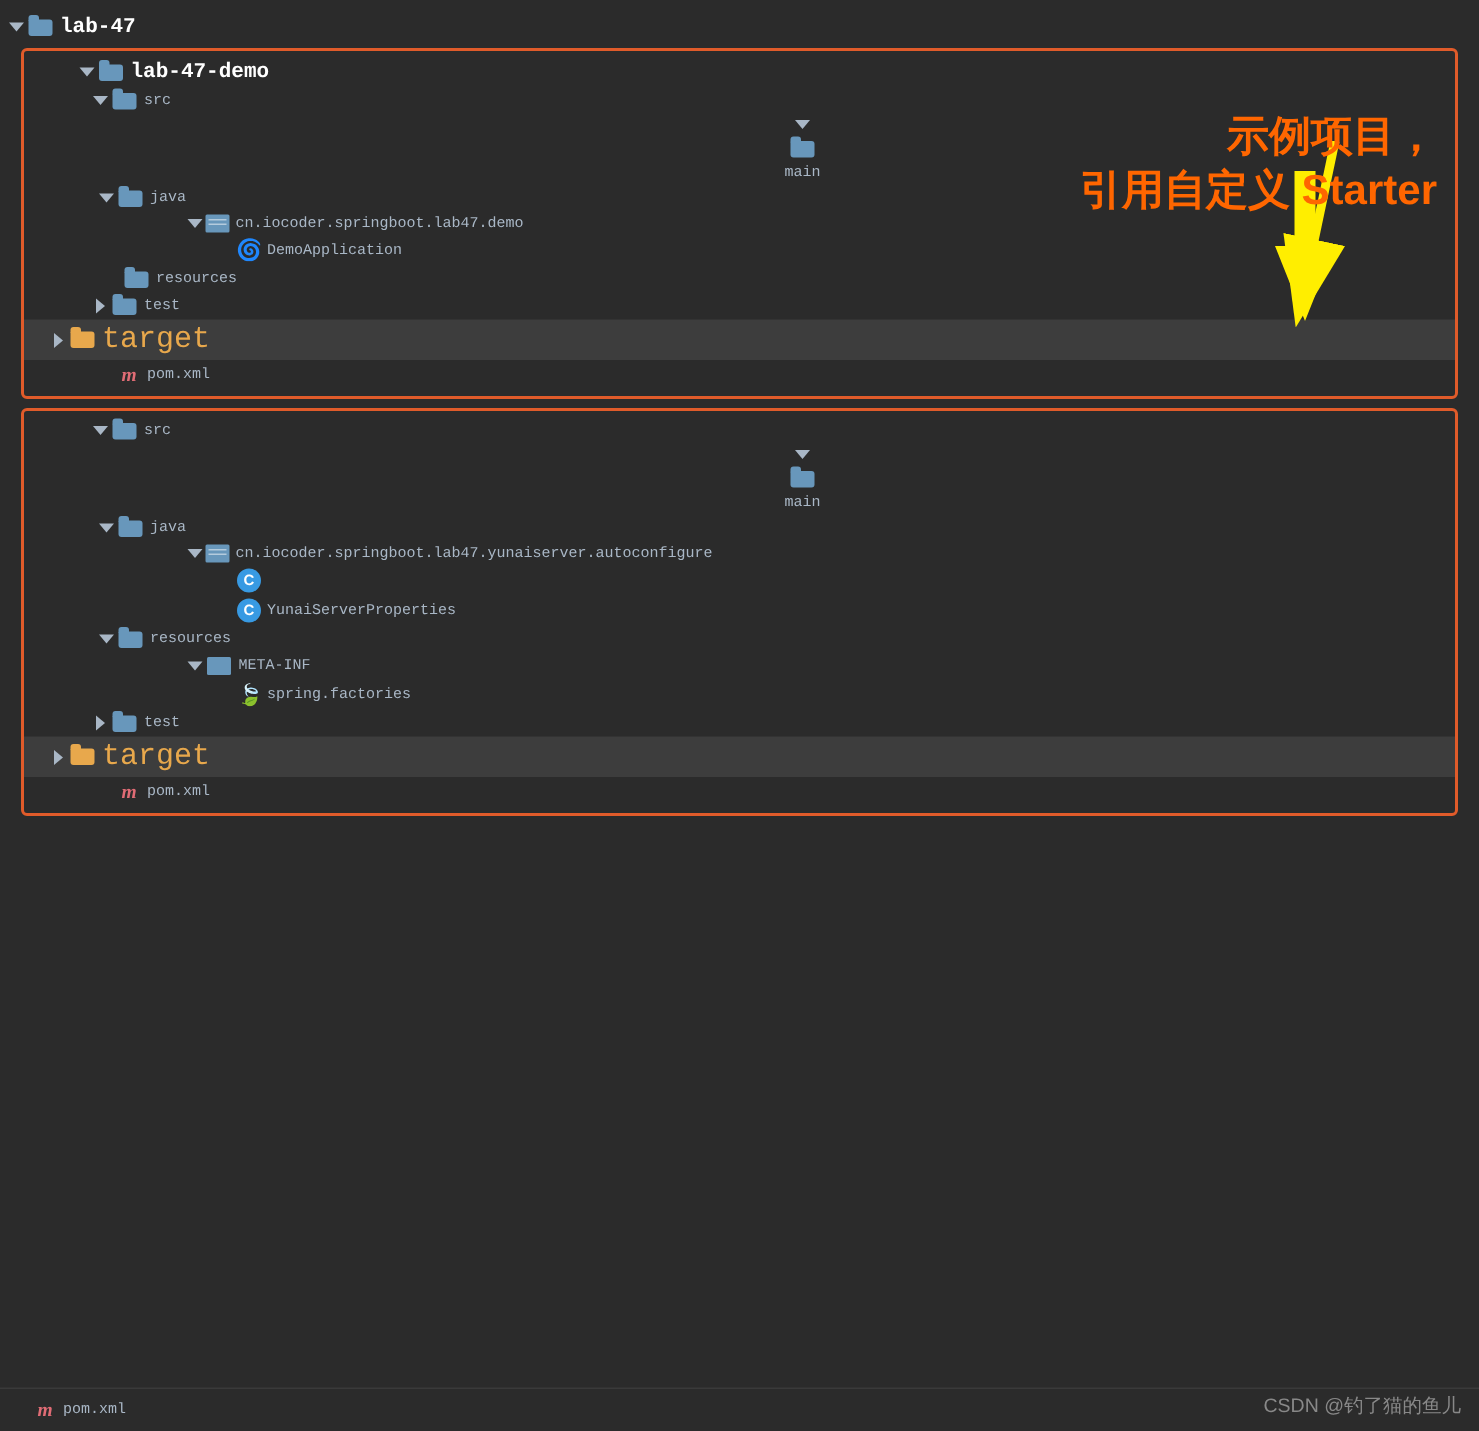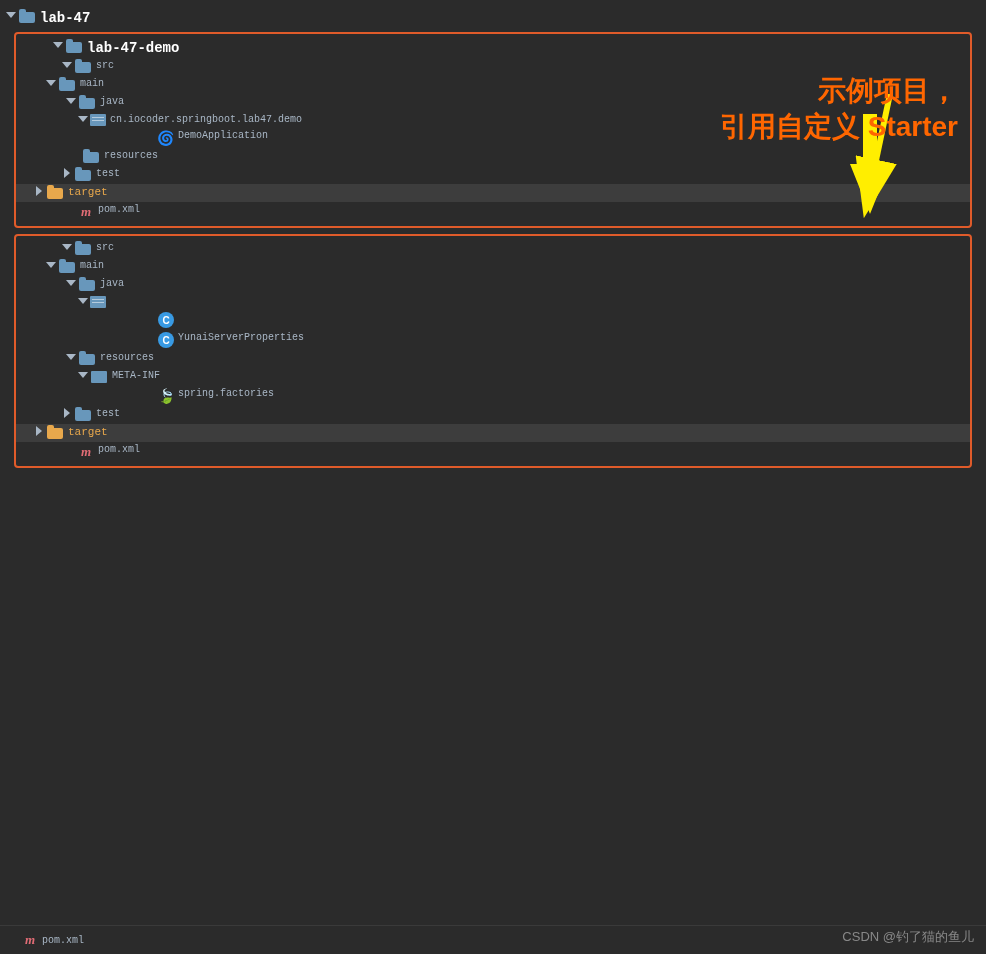--- a/index.html
+++ b/index.html
@@ -9,37 +9,38 @@
       background-color: #2b2b2b;
       font-family: 'Courier New', monospace;
       font-size: 14px;
       color: #a9b7c6;
       overflow: hidden;
       position: relative;
     }
 
     .tree-item {
       display: flex;
+      align-items: center;
       padding: 2px 8px;
       gap: 4px;
       cursor: pointer;
       white-space: nowrap;
     }
 
     .highlighted-row {
       background: #3d3d3d;
     }
 
     
     .indent-0 { padding-left: 8px; }
     .indent-1 { padding-left: 28px; margin-left: 11px; }
     .indent-2 { padding-left: 48px; }
-    .indent-3 { padding-left: 32px; }
+    .indent-3 { padding-left: 92px; flex-direction: column; }
     .indent-4 { padding-left: 52px; }
-    .indent-5 { padding-left: 64px; }
+    .indent-5 { padding-left: 111px; }
     .indent-6 { padding-left: 128px; }
 
     .triangle-open {
       display: inline-block;
       width: 0; height: 0;
       border-left: 6px solid #a9b7c6;
       border-top: 5px solid transparent;
       border-bottom: 5px solid transparent;
       transform: rotate(90deg);
       flex-shrink: 0;
@@ -216,21 +217,21 @@
     }
 
     .item-label-bold {
       color: #ffffff;
       font-size: 14px;
       font-weight: bold;
     }
 
     .item-label-orange {
       color: #e8a84c;
-      font-size: 11px;
+      font-size: 20px;
     }
 
     
     .section-box {
       border: 2px solid #e05b2a;
       border-radius: 4px;
       margin: 4px 6px;
       position: relative;
       background: transparent;
     }
@@ -409,20 +410,21 @@
       <span class="triangle-open"></span>
       <span class="folder-icon">
           <span class="folder-blue"></span>
         </span>
       <span class="item-label">java</span>
     </div>
 
     <div class="tree-item indent-5">
       <span class="triangle-open"></span>
       <span class="package-icon"></span>
+      <span class="item-label">cn.iocoder.springboot.lab47.yunaiserver.autoconfigure</span>
     </div>
 
     <div class="tree-item indent-6">
       <span class="spacer-triangle"></span>
       <span class="class-icon">C</span>
     </div>
 
     <div class="tree-item indent-6">
       <span class="spacer-triangle"></span>
       <span class="class-icon">C</span>

